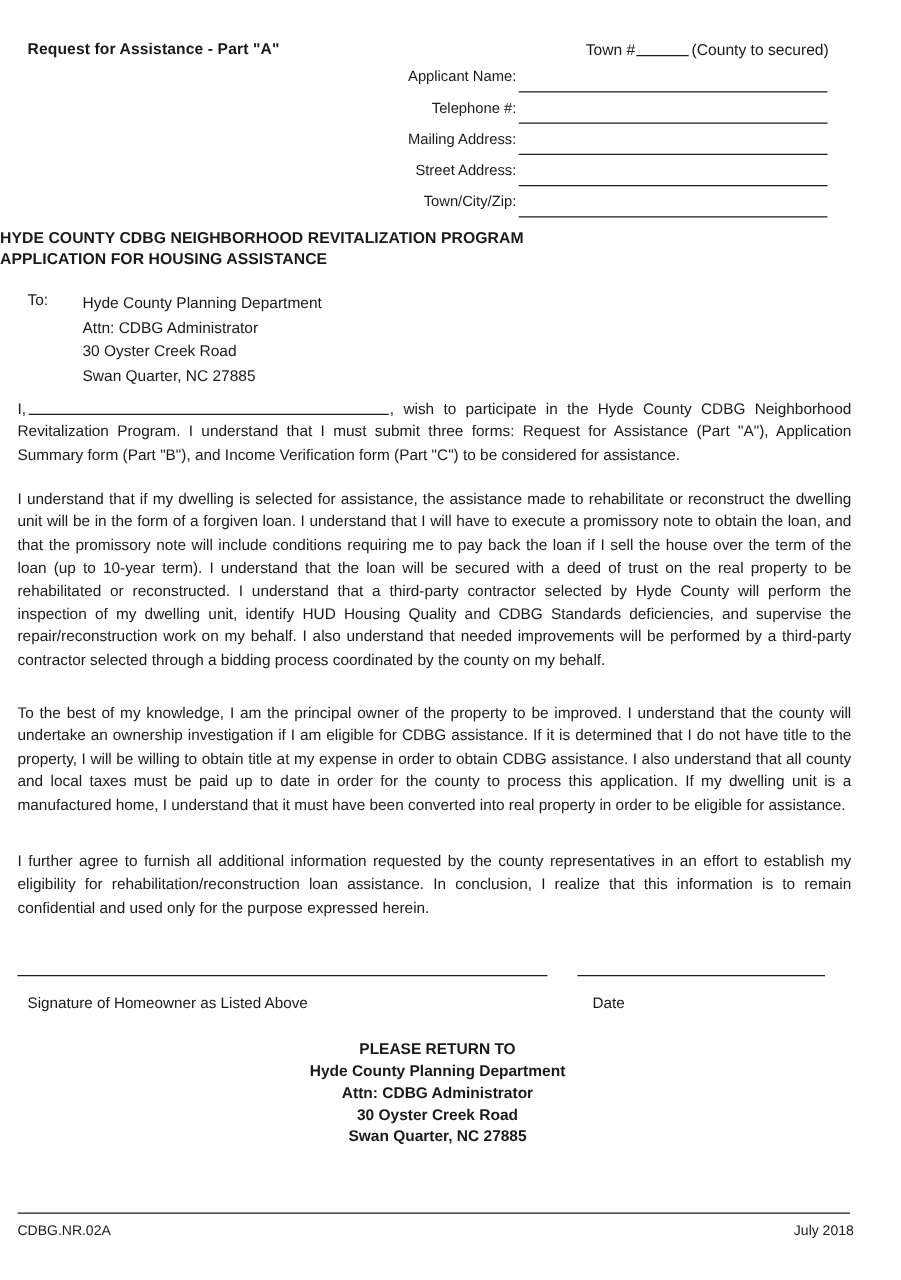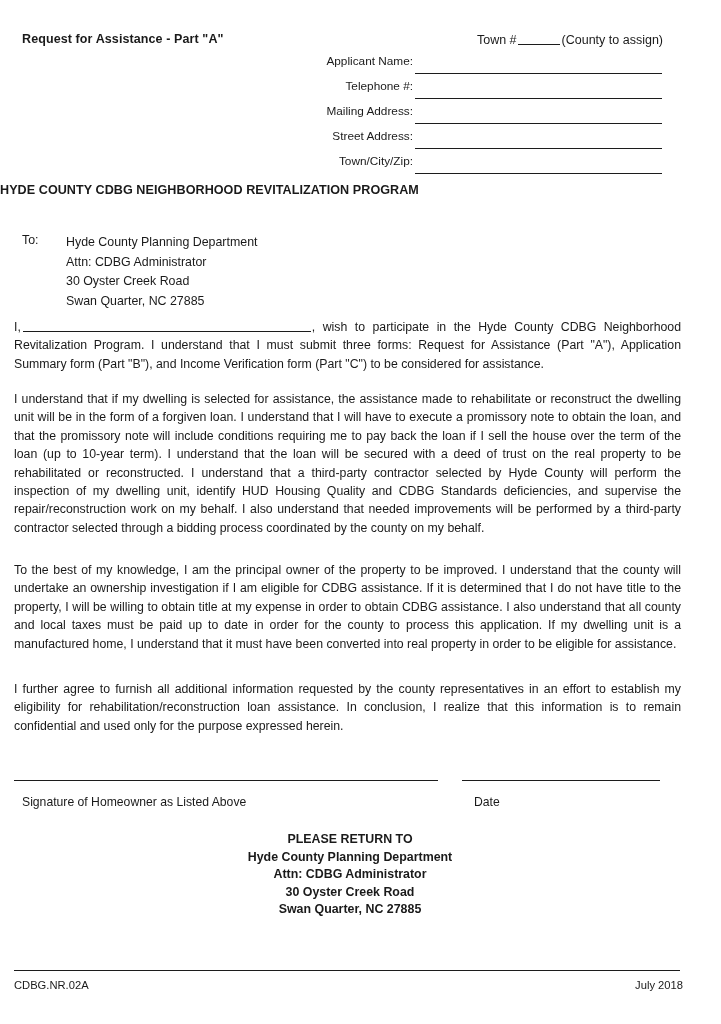--- a/index.html
+++ b/index.html
@@ -182,21 +182,21 @@
   }
 </style>
 </head>
 <body>
 
 <div class="page">
 
   <div class="form-title">Request for Assistance - Part "A"</div>
 
   <div class="unit-line">
-    <span>Town #</span><span class="unit-blank"></span><span>(County to assign)</span>
+    <span>Town #</span><span class="unit-blank"></span><span>(County to secured)</span>
   </div>
 
   <div class="fields">
     <div class="field-row">
       <span class="field-label">Applicant Name:</span>
       <span class="field-rule"></span>
     </div>
     <div class="field-row">
       <span class="field-label">Telephone #:</span>
       <span class="field-rule"></span>
@@ -209,20 +209,21 @@
       <span class="field-label">Street Address:</span>
       <span class="field-rule"></span>
     </div>
     <div class="field-row">
       <span class="field-label">Town/City/Zip:</span>
       <span class="field-rule"></span>
     </div>
   </div>
 
   <div class="doc-heading l1">HYDE COUNTY CDBG NEIGHBORHOOD REVITALIZATION PROGRAM</div>
+  <div class="doc-heading l2">APPLICATION FOR HOUSING ASSISTANCE</div>
 
   <div class="to-block">
     <span class="to-label">To:</span>
     <div class="to-lines">
       <div>Hyde County Planning Department</div>
       <div>Attn:  CDBG Administrator</div>
       <div>30 Oyster Creek Road</div>
       <div>Swan Quarter, NC 27885</div>
     </div>
   </div>

